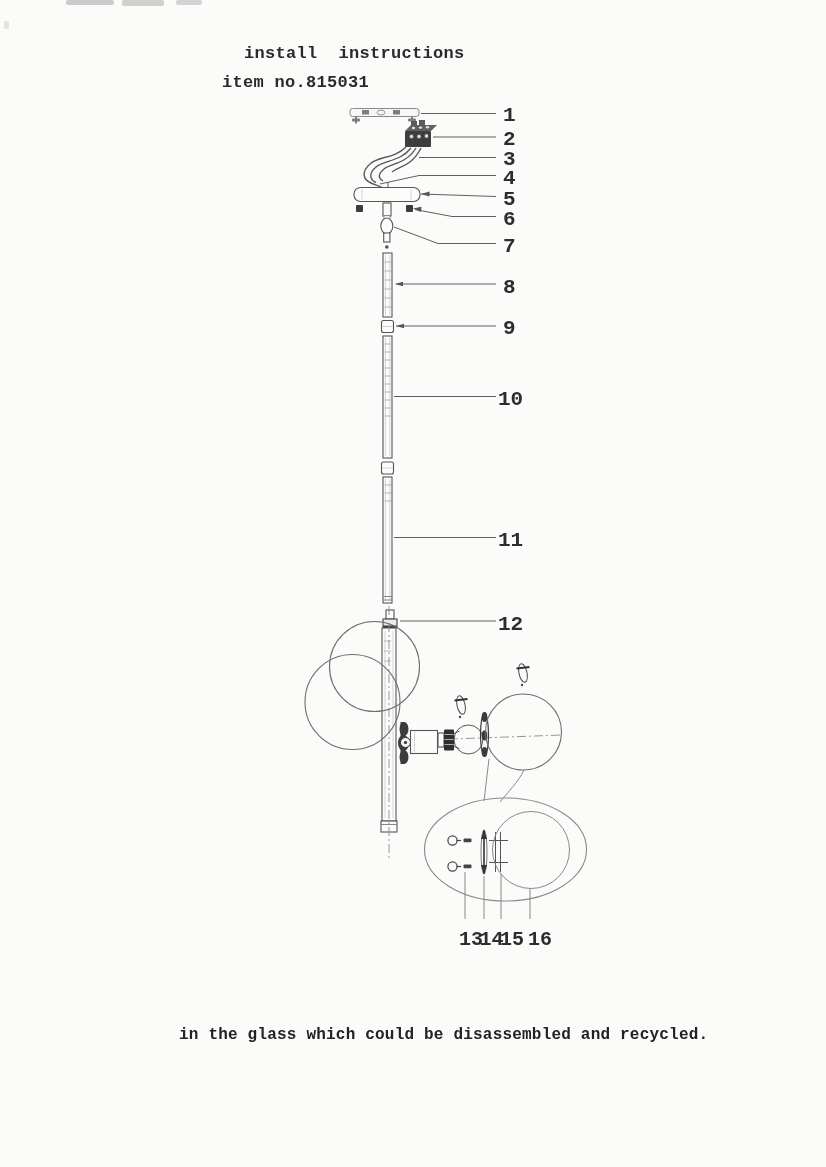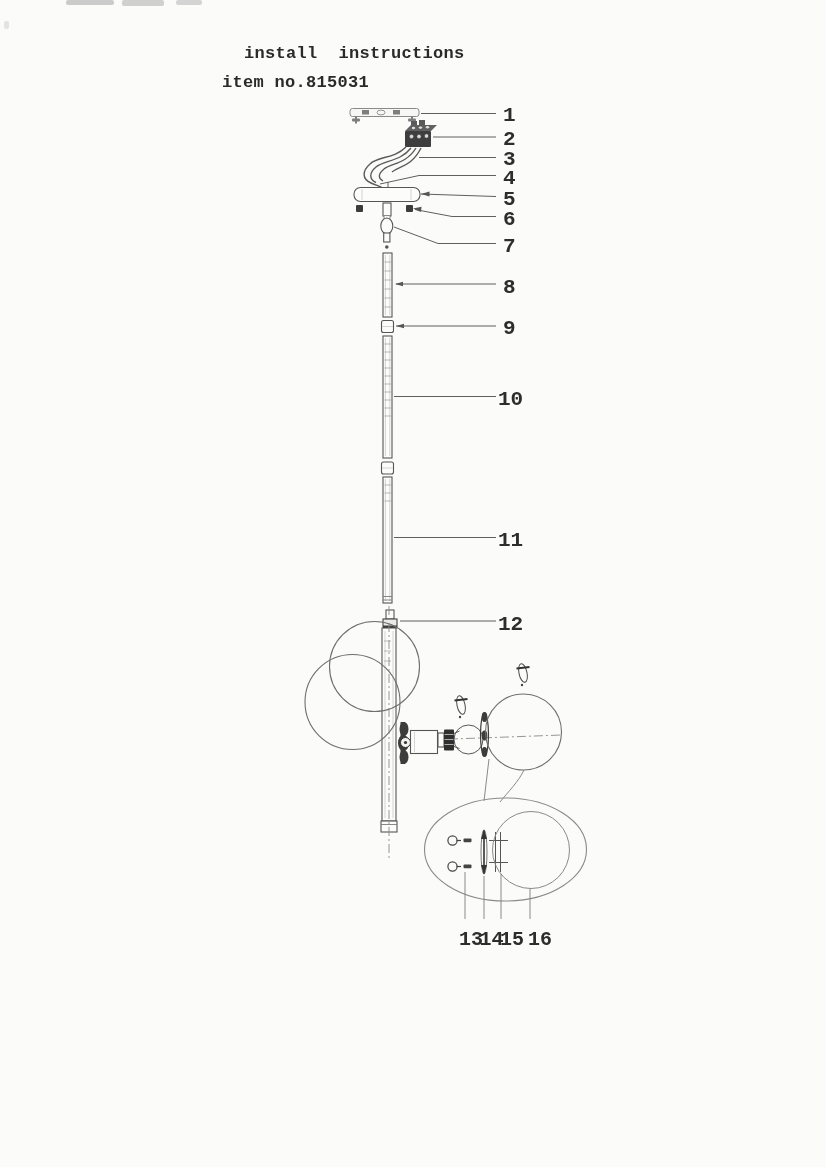--- a/index.html
+++ b/index.html
@@ -299,17 +299,18 @@
     <text x="498" y="545.5" class="cnum">11</text>
     <text x="498" y="629.5" class="cnum">12</text>
 
     <text x="471" y="945" class="cnum cnum-sm">13</text>
     <text x="491.5" y="945" class="cnum cnum-sm">14</text>
     <text x="512" y="945" class="cnum cnum-sm">15</text>
     <text x="540" y="945" class="cnum cnum-sm">16</text>
   </svg>
 
   <div class="footer">
+    <div>in the glass which could be disassembled and recycled.</div>
     
     
   </div>
 
 </div>
 
 </body></html>

